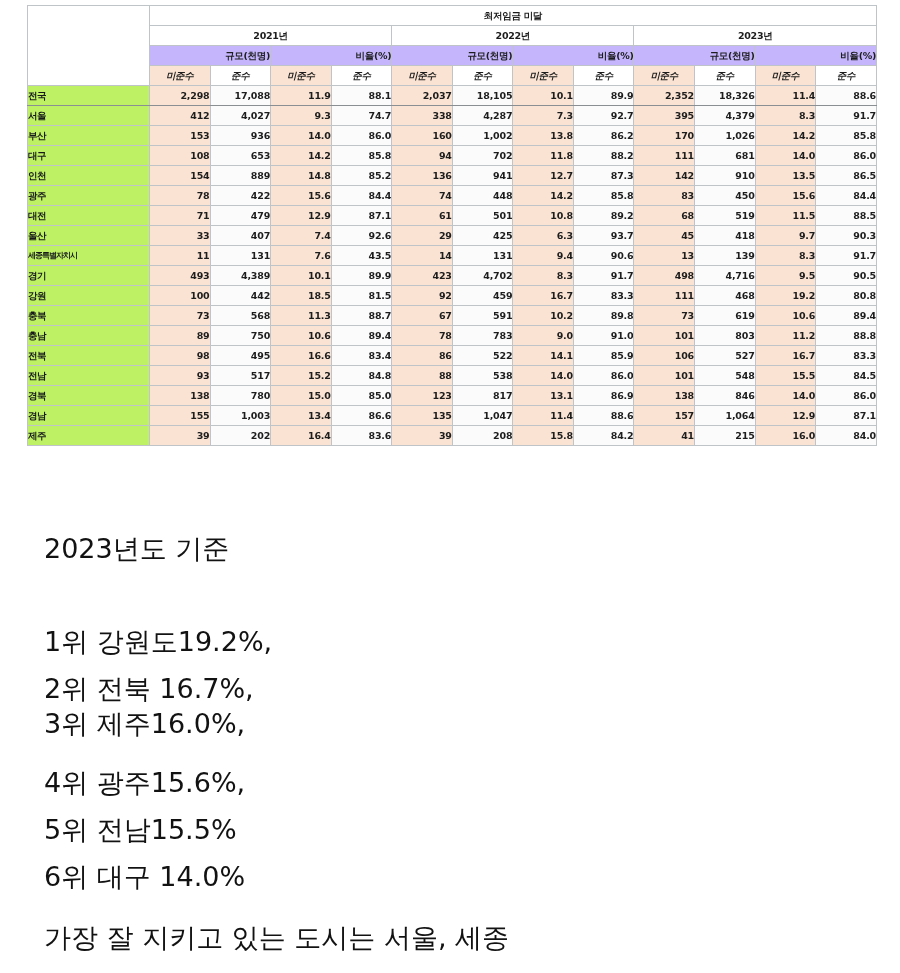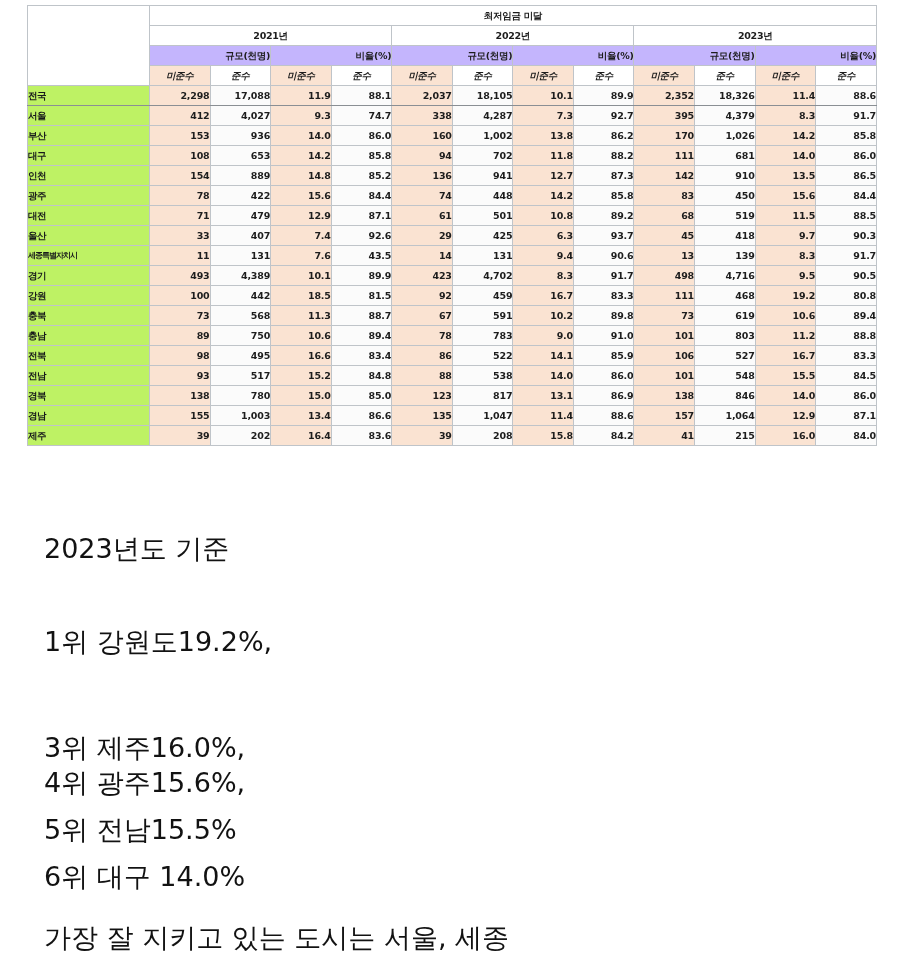--- a/index.html
+++ b/index.html
@@ -474,18 +474,19 @@
           <td class="cell hl">16.0</td>
           <td class="cell">84.0</td>
         </tr>
       </tbody>
   </table>
 </div>
 
 <div id="text-block">
   <div class="tline" style="top:81px;">2023년도 기준</div>
   <div class="tline" style="top:174px;">1위 강원도19.2%,</div>
-  <div class="tline" style="top:280px;">3위 제주16.0%,</div>
+  <div class="tline" style="top:221px;">2위 전북 16.7%,</div>
+  <div class="tline" style="top:256px;">3위 제주16.0%,</div>
   <div class="tline" style="top:315px;">4위 광주15.6%,</div>
   <div class="tline" style="top:362px;">5위 전남15.5%</div>
   <div class="tline" style="top:409px;">6위 대구 14.0%</div>
   <div class="tline" style="top:470px;">가장 잘 지키고 있는 도시는 서울, 세종</div>
 </div>
 
 </body></html>

